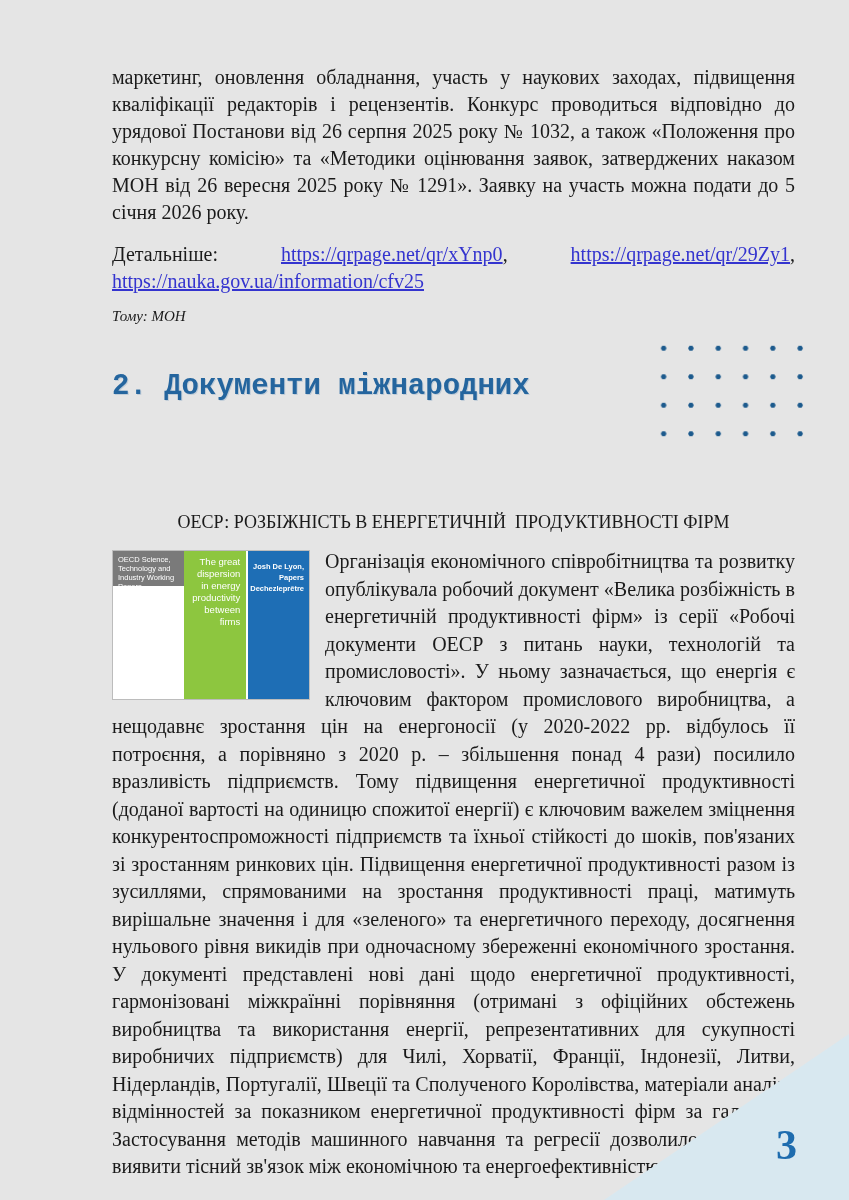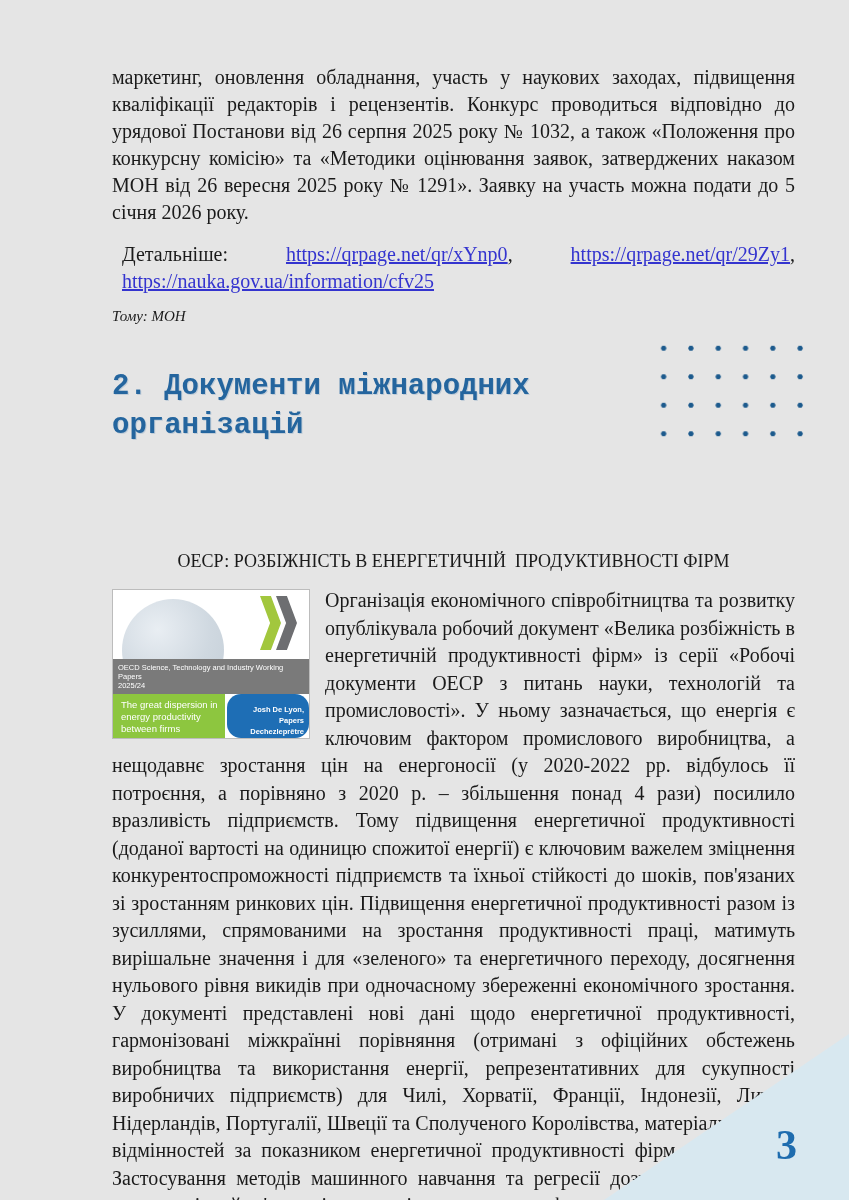--- a/index.html
+++ b/index.html
@@ -18,21 +18,21 @@
     top: 64px;
     width: 683px;
   }
   .intro-paragraph {
     margin: 0;
     font-size: 20px;
     line-height: 27px;
     text-align: justify;
   }
   .links-paragraph {
-    margin: 15px 0 0 10px;
+    margin: 15px 0 0 0;
     font-size: 20px;
     line-height: 27px;
     text-align: justify;
   }
   .links-paragraph a {
     color: #3434cf;
     text-decoration: underline;
     cursor: pointer;
   }
   .photo-credit {
@@ -76,21 +76,20 @@
   
   .oecd-cover {
     float: left;
     width: 198px;
     height: 150px;
     margin: 2px 15px 6px 0;
     border: 1px solid #bcbcbc;
     background: #ffffff;
     font-family: "Liberation Sans", "DejaVu Sans", sans-serif;
     display: flex;
-    flex-direction: column;
     box-sizing: border-box;
   }
   .oecd-top {
     position: relative;
     height: 69px;
     overflow: hidden;
     background: #ffffff;
   }
   .oecd-globe {
     position: absolute;
@@ -127,36 +126,35 @@
   .oecd-bottom {
     flex: 1;
     display: flex;
   }
   .oecd-title-box {
     width: 57%;
     background: #8dc63f;
     color: #ffffff;
     font-size: 9.5px;
     line-height: 12px;
-    text-align: left;
+    text-align: right;
     padding: 5px 6px 0 8px;
     box-sizing: border-box;
   }
   .oecd-authors-box {
     flex: 1;
     background: #1e6eb5;
     color: #ffffff;
     font-size: 7.5px;
     font-weight: bold;
     line-height: 11px;
     text-align: right;
     padding: 10px 5px 0 2px;
     box-sizing: border-box;
     margin-left: 2px;
-    border-radius: 14px;
   }
   .oecd-authors-box span { display: block; }
   
   .corner-triangle {
     position: absolute;
     right: 0;
     bottom: 0;
     width: 245px;
     height: 166px;
     background: #d8e8f0;
@@ -180,21 +178,20 @@
   <div class="content">
 
     <p class="intro-paragraph">маркетинг, оновлення обладнання, участь у наукових заходах, підвищення кваліфікації редакторів і рецензентів. Конкурс проводиться відповідно до урядової Постанови від 26 серпня 2025 року № 1032, а також «Положення про конкурсну комісію» та «Методики оцінювання заявок, затверджених наказом МОН від 26 вересня 2025 року № 1291». Заявку на участь можна подати до 5 січня 2026 року.</p>
 
     <p class="links-paragraph"><span>Детальніше:</span> <a href="#">https://qrpage.net/qr/xYnp0</a><span>,</span> <a href="#">https://qrpage.net/qr/29Zy1</a><span>,</span> <a href="#">https://nauka.gov.ua/information/cfv25</a></p>
 
     <div class="photo-credit">Тому: МОН</div>
 
     <h1 class="section-heading">
         <span>2. Документи міжнародних</span>
-        <span>організацій</span>
       </h1>
 
     <div class="article">
       <div class="article-title">ОЕСР: РОЗБІЖНІСТЬ В ЕНЕРГЕТИЧНІЙ  ПРОДУКТИВНОСТІ ФІРМ</div>
 
       <div class="article-body">
         <div class="oecd-cover">
           <div class="oecd-top">
             <div class="oecd-globe"></div>
             <div class="oecd-chevrons">

